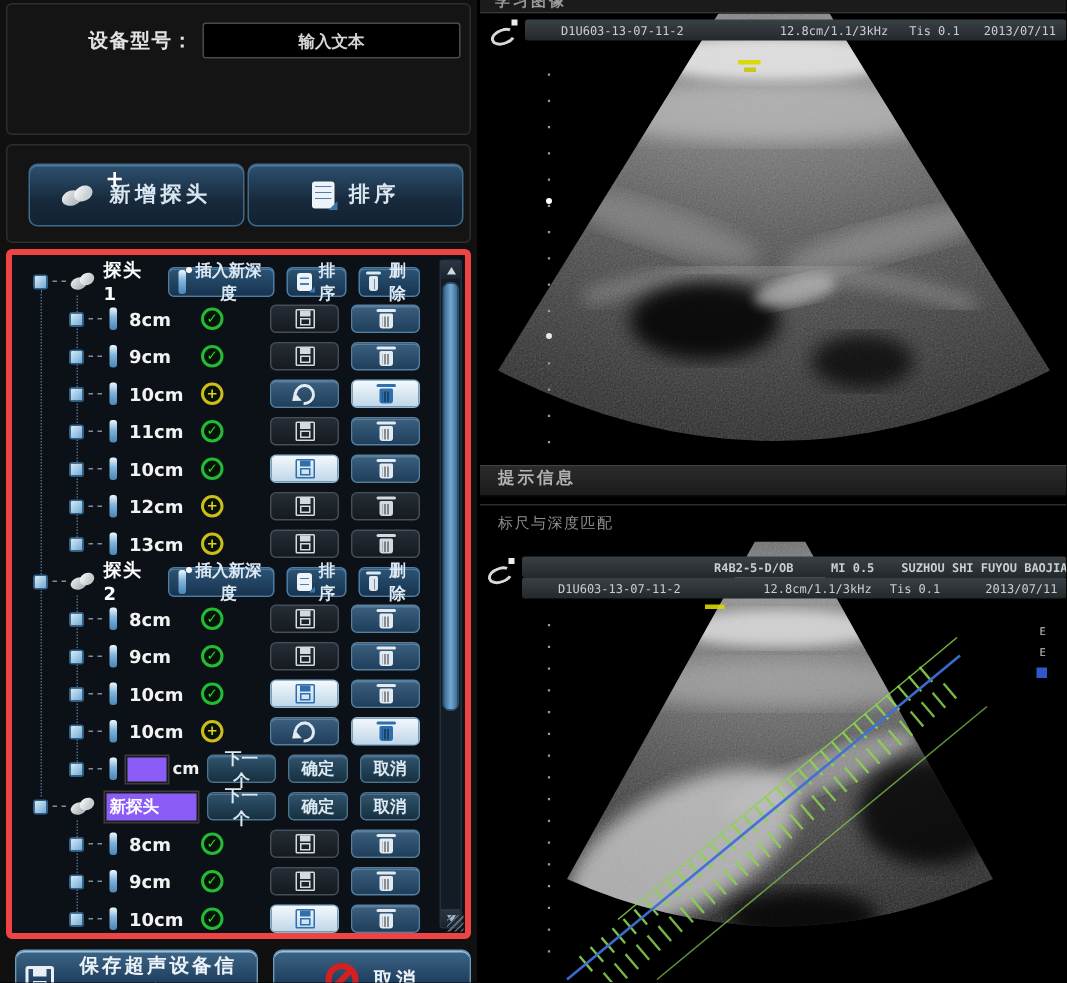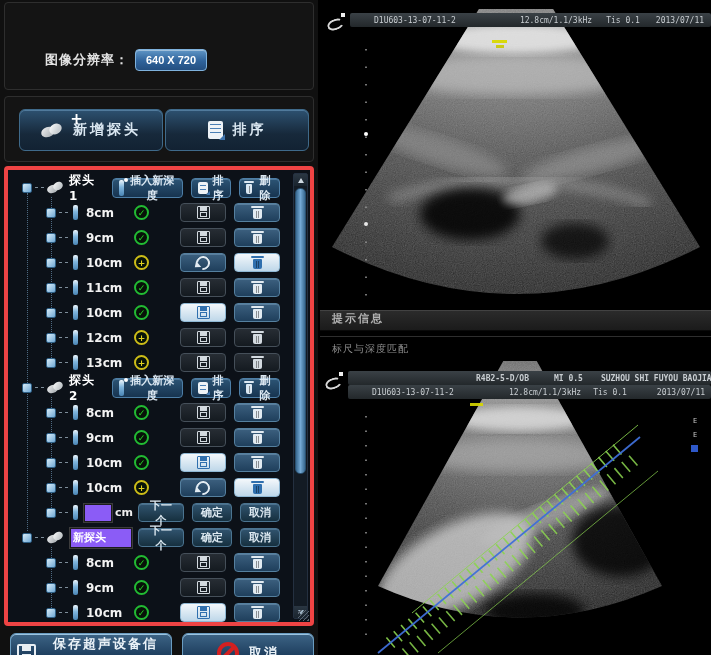--- a/index.html
+++ b/index.html
@@ -167,23 +167,23 @@
   .match-label{position:absolute;left:14px;top:342px;color:#8f8f8f;font-size:10px;letter-spacing:1px;}
 </style>
 </head>
 <body>
 
 <div class="app">
 
   <div class="left">
 
     <div class="pbox box-form">
-      <div class="form-row" style="left:0;top:46px;">
-        <span class="flabel">图像分辨率：</span>
-        <button class="res-btn">640 X 720</button>
+      <div class="form-row" style="left:0;top:12px;">
+        <span class="flabel">设备型号：</span>
+        <input class="txt-input" value="输入文本" style="">
       </div>
     </div>
 
     <div class="pbox box-toolbar">
       <div class="big-btn btn-addprobe">
         <span class="probe-big"></span>
           <span class="plus-mark">+</span>
         <span>新增探头</span>
       </div>
       <div class="big-btn btn-sort-big">
@@ -499,20 +499,23 @@
     <button class="foot-btn foot-cancel">
       <span class="ban"></span>
       <span>取消</span>
     </button>
   </div>
 
   <div class="vdivider"></div>
 
   <div class="right">
 
+    <div class="strip-top">
+      <span>学习图像</span>
+    </div>
 
     <div class="img-wrap img-top">
       <svg class="us-svg" width="391" height="301" viewBox="0 0 391 301">
         <defs>
           <radialGradient id="fg1" cx="50%" cy="-18%" r="118%">
             <stop offset="0%" stop-color="#1c1c1c"></stop>
               <stop offset="22%" stop-color="#4f4f4f"></stop>
             <stop offset="36%" stop-color="#8d8d8d"></stop>
               <stop offset="50%" stop-color="#6d6d6d"></stop>
             <stop offset="66%" stop-color="#454545"></stop>

